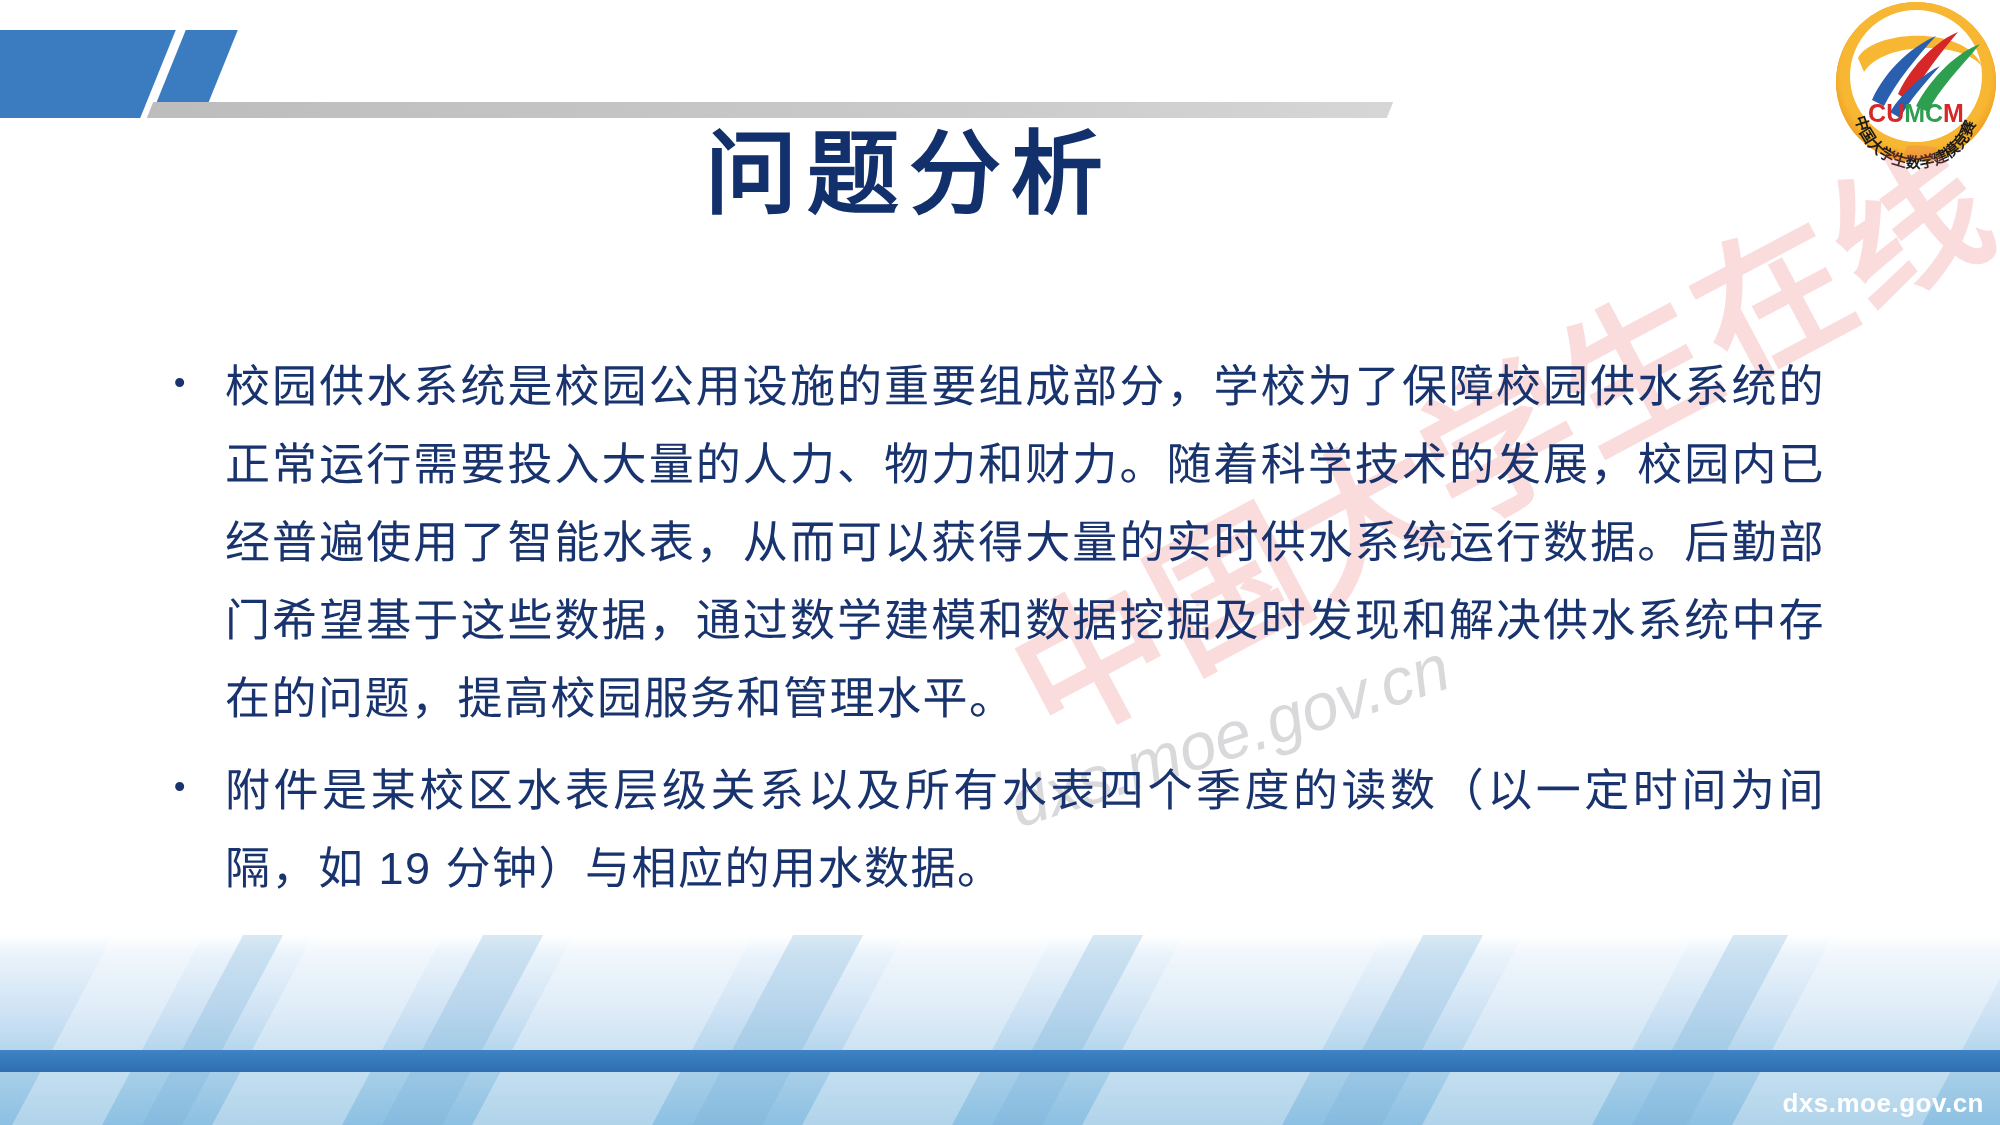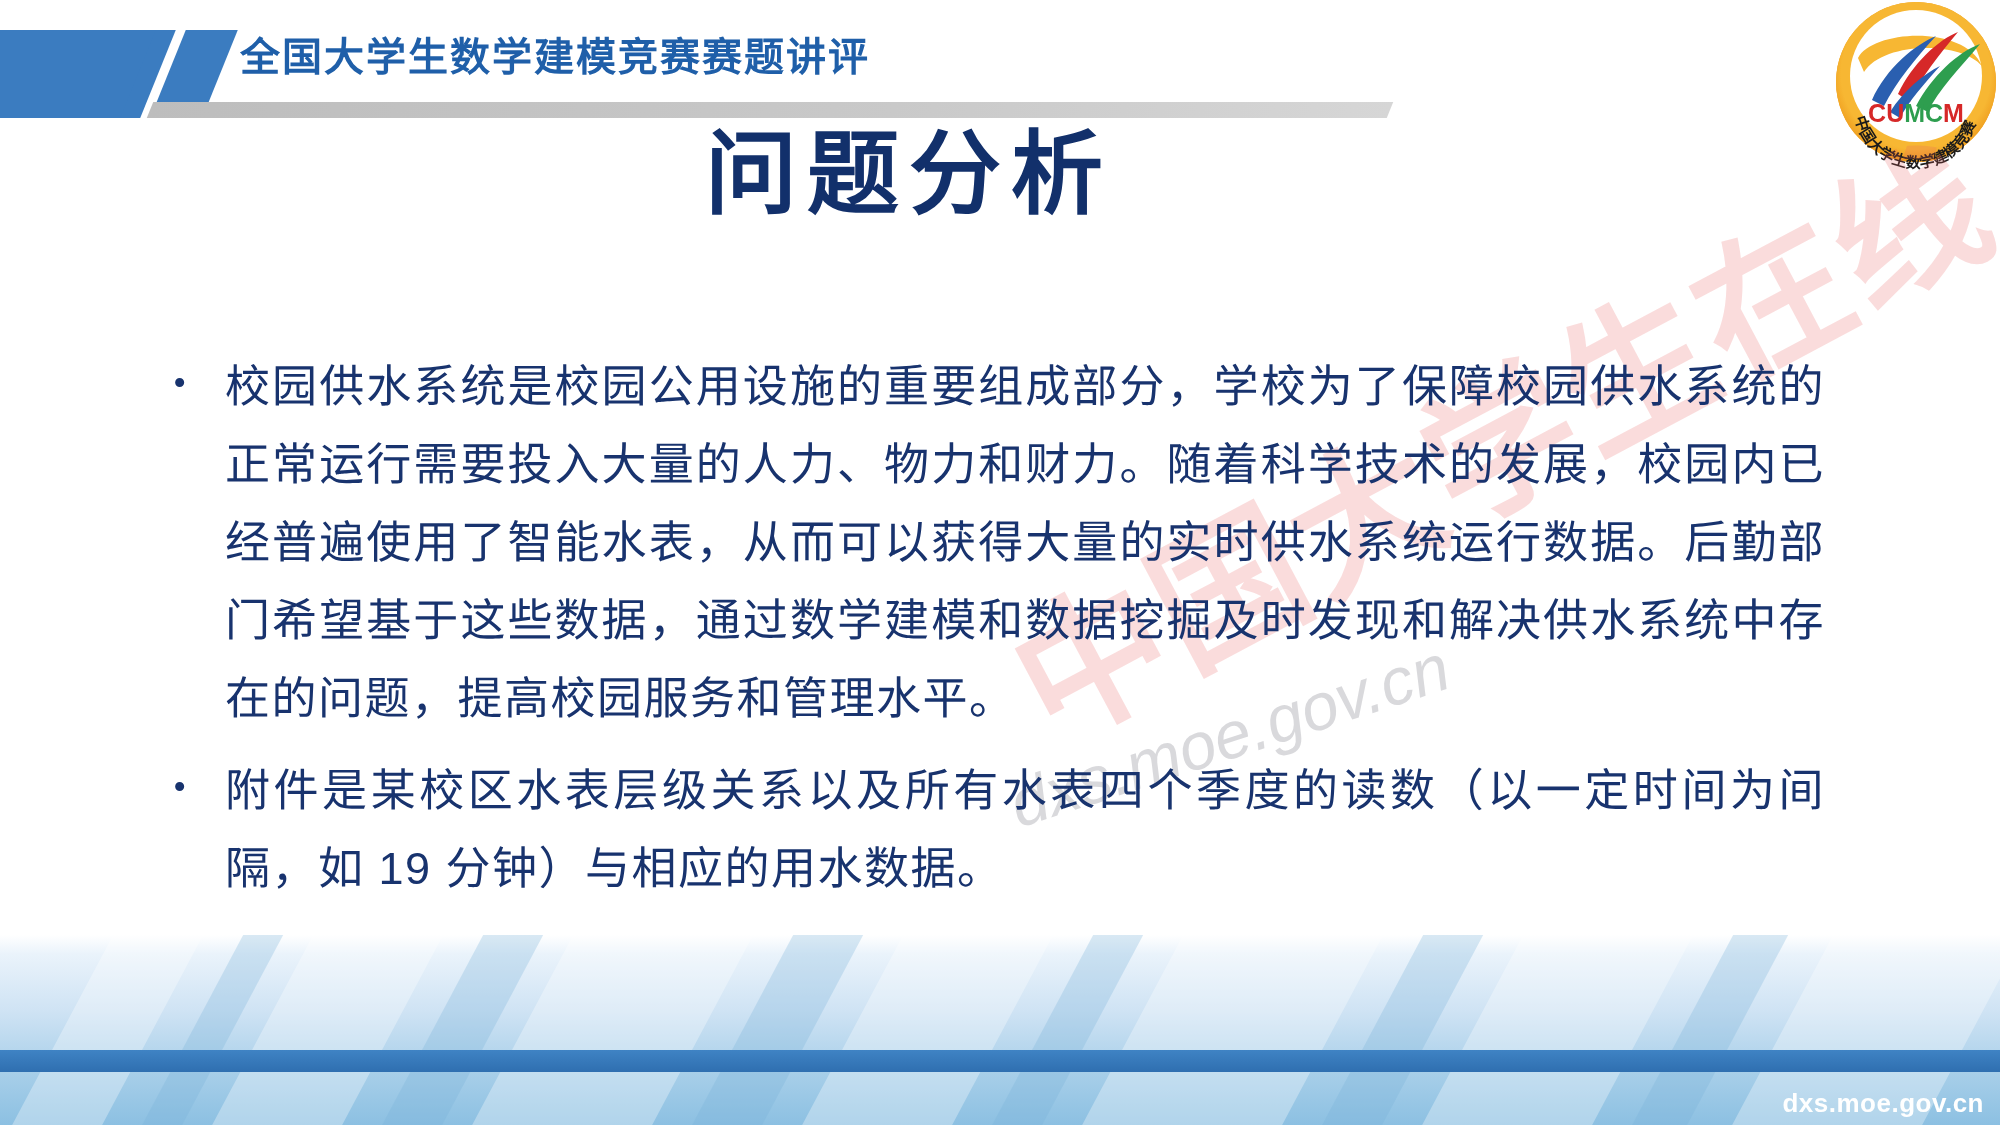--- a/index.html
+++ b/index.html
@@ -229,21 +229,20 @@
 </head>
 <body>
 
 <div id="slide">
 
   <div class="header">
     <div class="hdr-shape-big"></div>
     <div class="hdr-shape-thin"></div>
     <div class="hdr-shape-mid"></div>
     <div class="hdr-greybar"></div>
-    <div class="hdr-title">全国大学生数学建模竞赛赛题讲评</div>
   </div>
 
   <div class="logo">
     <svg width="168" height="182" viewBox="0 0 168 182">
       <defs>
         <path id="arcpath" d="M 22 112 A 62 62 0 0 0 146 112" fill="none"></path>
         <radialGradient id="ringg" cx="50%" cy="45%" r="60%">
           <stop offset="78%" stop-color="#f7b733"></stop>
           <stop offset="100%" stop-color="#e98b10"></stop>
         </radialGradient>

